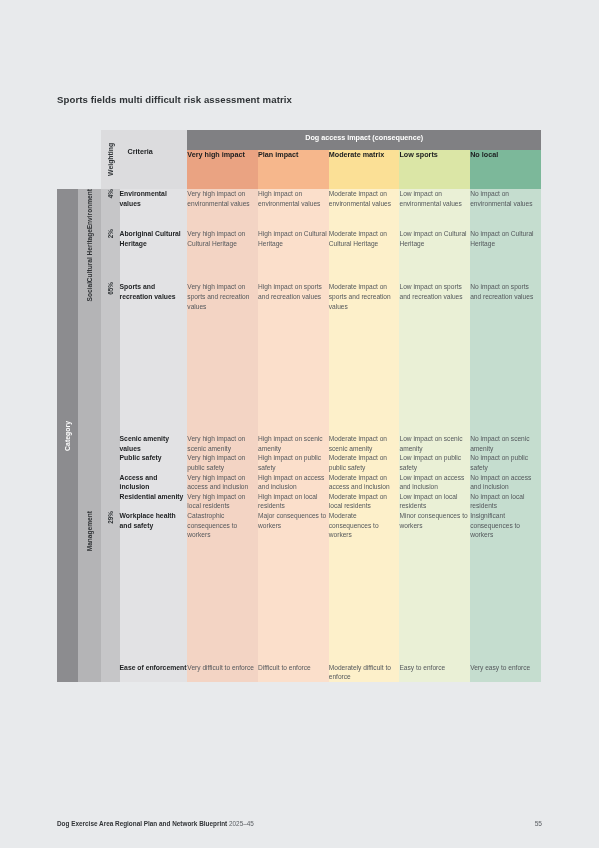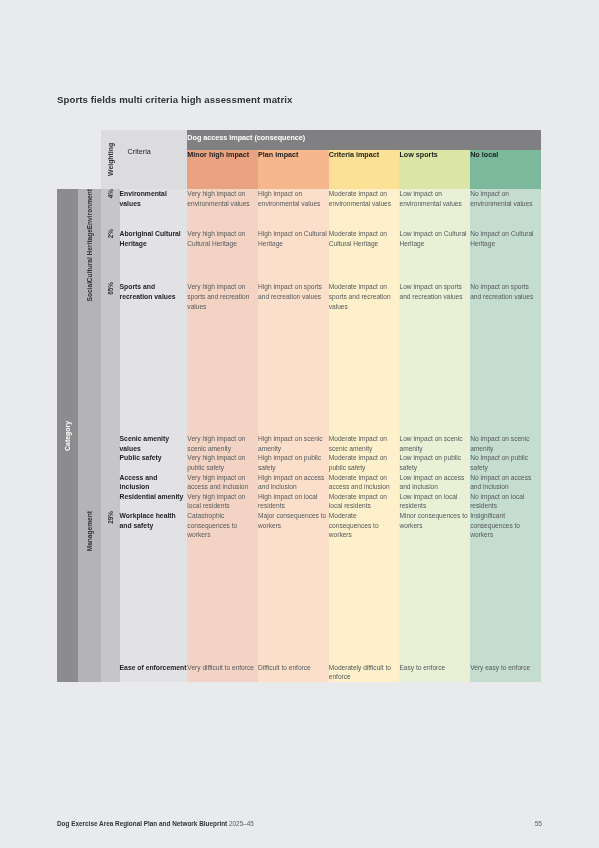--- a/index.html
+++ b/index.html
@@ -62,21 +62,21 @@
   }
   .hdr-weight,
   .hdr-crit {
     background: #dcdcde;
   }
   .hdr-span {
     background: #808083;
     color: #ffffff;
     font-size: 7.2px;
     font-weight: 700;
-    text-align: left;
+    text-align: center;
     height: 16px;
     line-height: 16px;
     vertical-align: middle;
   }
   .vlabel-wrap {
     writing-mode: vertical-rl;
     transform: rotate(180deg);
     white-space: nowrap;
     text-align: center;
   }
@@ -85,21 +85,21 @@
     font-weight: 700;
     color: #2f3336;
     height: 59px;
     display: flex;
     align-items: center;
     justify-content: center;
     margin: 0 auto;
   }
   .hdr-crit-inner {
     font-size: 7.2px;
-    font-weight: 400;
+    font-weight: 700;
     color: #1d1f21;
     padding: 17px 0 0 8px;
   }
   .lvl-hdr {
     font-size: 7.2px;
     font-weight: 700;
     color: #1b1d1f;
     padding: 6px 6px 6px 7px;
     height: 32px;
     line-height: 10.5px;
@@ -176,21 +176,21 @@
   }
   .footer-title-strong { font-weight: 700; color: #303336; }
   .footer-title-year { font-weight: 400; color: #5b5f63; }
   .footer-page { font-size: 6.6px; color: #5b5f63; }
 </style>
 </head>
 <body>
 
 <div class="page">
 
-  <div class="page-title">Sports fields multi criteria high assessment matrix</div>
+  <div class="page-title">Sports fields multi difficult risk assessment matrix</div>
 
   <table class="matrix">
     <colgroup>
       <col class="c-cat">
         <col class="c-sub">
         <col class="c-wt">
         <col class="c-crit">
       <col class="c-lvl">
         <col class="c-lvl">
         <col class="c-lvl">
@@ -203,23 +203,23 @@
         <td class="hdr-blank" rowspan="2"></td>
         <td class="hdr-weight" rowspan="2">
           <div class="vlabel-wrap">Weighting</div>
         </td>
         <td class="hdr-crit" rowspan="2">
           <div class="hdr-crit-inner">Criteria</div>
         </td>
         <td class="hdr-span" colspan="5">Dog access impact (consequence)</td>
       </tr>
       <tr id="level-header-row">
-          <td class="lvl-hdr" style="background: rgb(234, 163, 130);">Minor high impact</td>
+          <td class="lvl-hdr" style="background: rgb(234, 163, 130);">Very high impact</td>
           <td class="lvl-hdr" style="background: rgb(246, 183, 140);">Plan impact</td>
-          <td class="lvl-hdr" style="background: rgb(251, 224, 150);">Criteria impact</td>
+          <td class="lvl-hdr" style="background: rgb(251, 224, 150);">Moderate matrix</td>
           <td class="lvl-hdr" style="background: rgb(219, 230, 166);">Low sports</td>
           <td class="lvl-hdr" style="background: rgb(124, 184, 154);">No local</td>
         </tr>
     </thead>
     <tbody id="matrix-body">
         <tr>
           <td class="cat-cell" rowspan="9">
             <div class="vcenter-flex" style="height: 493px;">
               <span class="cat-inner">Category</span>
             </div>

